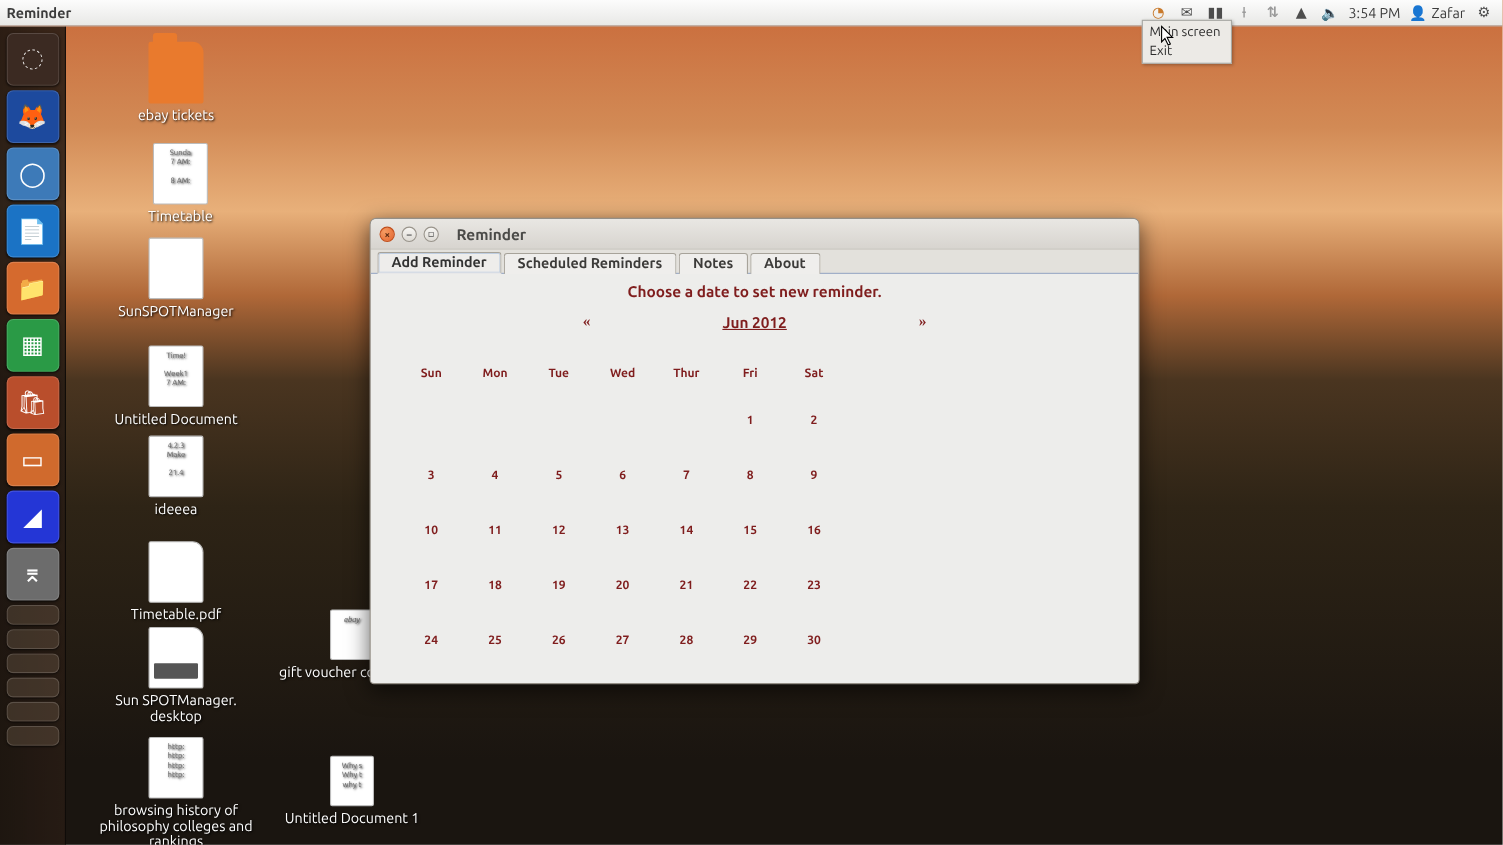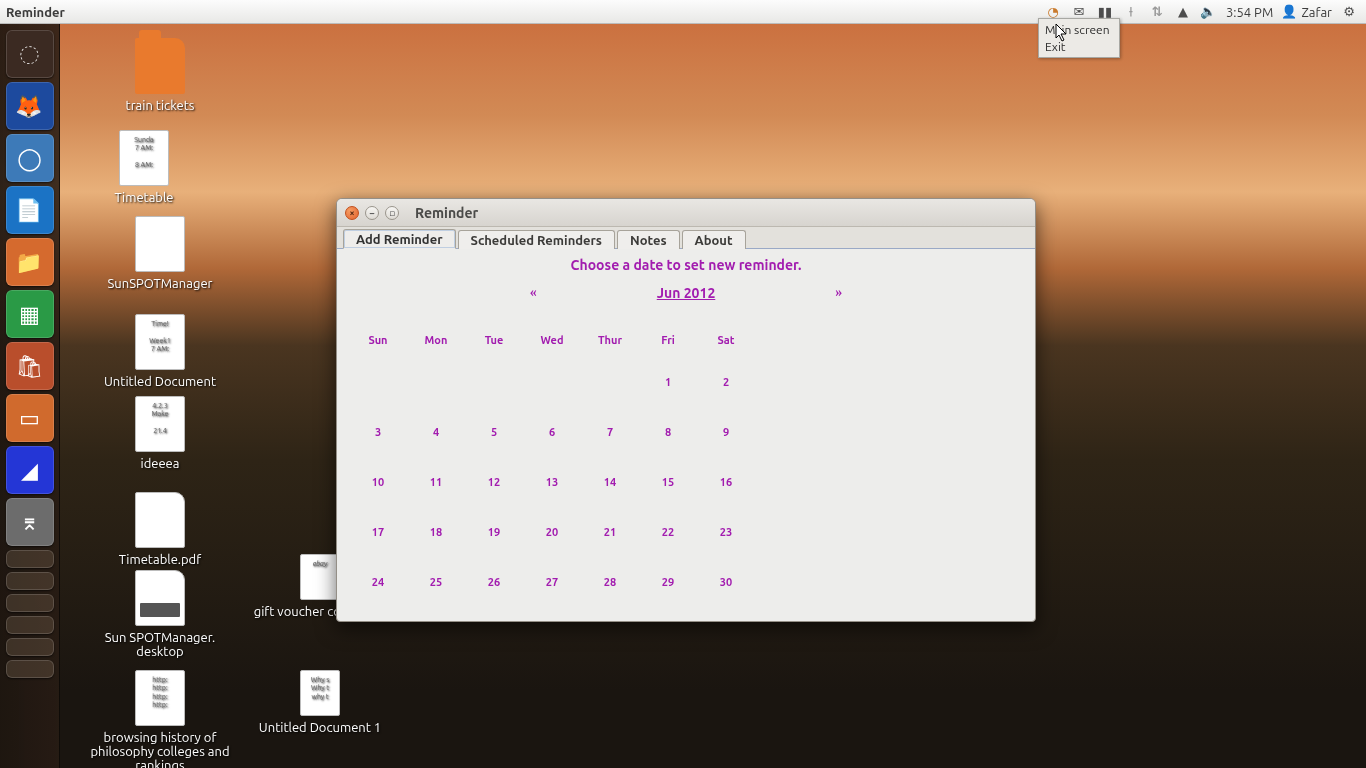--- a/index.html
+++ b/index.html
@@ -82,21 +82,21 @@
   .wb.gen  { background:linear-gradient(#f7f6f3,#dedbd5); }
   .win-title { margin-left:10px; }
   .tabstrip {
     height:22px; background:#e3e1dc; border-bottom:1px solid #9aa9c6;
     display:flex; align-items:flex-end; padding-left:6px; gap:2px; font-size:13px; font-weight:bold;
   }
   .tab { padding:2px 12px; border:1px solid #a7a39a; border-bottom:none; background:#efeeec;
          border-radius:3px 3px 0 0; color:#3c3b39; position:relative; top:1px;}
   .tab.active { background:#eeedeb; border-bottom:1px solid #eeedeb; color:#333;
                 box-shadow: inset 0 0 0 1px rgba(120,160,210,.4);}
-  .win-body { flex:1; padding:8px 6px; color:#a21caf; font-size:14px; font-weight:bold;}
+  .win-body { flex:1; padding:8px 20px; color:#7f1d1d; font-size:14px; font-weight:bold;}
   .prompt { text-align:center; margin-bottom:12px; }
   .cal-head { display:flex; justify-content:center; gap:120px; align-items:center; margin-bottom:22px; }
   .cal-head .month { text-decoration:underline; }
   .cal-head .nav { font-family: Georgia, serif; }
   table.cal { border-collapse:collapse; margin-left:6px;}
   table.cal th, table.cal td { width:58px; height:50px; text-align:center; vertical-align:middle;
         font-weight:bold; font-size:11px; }
   table.cal th { height:34px; }
 </style>
 </head>
@@ -164,23 +164,23 @@
     <div class="tile fold" style="background: rgba(120, 100, 80, 0.35);"></div>
     <div class="tile fold" style="background: rgba(120, 100, 80, 0.35);"></div>
     <div class="tile fold" style="background: rgba(120, 100, 80, 0.35);"></div>
     <div class="tile fold" style="background: rgba(120, 100, 80, 0.35);"></div>
     <div class="tile fold" style="background: rgba(120, 100, 80, 0.35);"></div>
   </div>
 
 <div class="desktop">
   <div class="di" style="top:14px; left:20px;">
     <div class="thumb folder"></div>
-    <div>train tickets</div>
-  </div>
-  <div class="di" style="top:106px; left:4px;">
+    <div>ebay tickets</div>
+  </div>
+  <div class="di" style="top:106px; left:24px;">
     <div class="thumb page">Sunda<br>7 AM:<br><br>8 AM:</div>
     <div>Timetable</div>
   </div>
   <div class="di" style="top:192px; left:20px;">
     <div class="thumb page"></div>
     <div>SunSPOTManager</div>
   </div>
   <div class="di" style="top:290px; left:20px;">
     <div class="thumb page">Time!<br><br>Week1<br>7 AM:</div>
     <div>Untitled Document</div>
@@ -198,21 +198,21 @@
     <div>Timetable.pdf</div>
   </div>
   <div class="di" style="top:646px; left:20px;">
     <div class="thumb page">http:<br>http:<br>http:<br>http:</div>
     <div>browsing history of philosophy colleges and rankings</div>
   </div>
   <div class="di" style="top:530px; left:180px;">
     <div class="thumb page" style="width:40px;height:46px;font-style:italic;">ebay</div>
     <div>gift voucher code ebay</div>
   </div>
-  <div class="di" style="top:646px; left:180px;">
+  <div class="di" style="top:663px; left:180px;">
     <div class="thumb page" style="width:40px;height:46px;">Why s<br>Why t<br>why t</div>
     <div>Untitled Document 1</div>
   </div>
 </div>
 
 <div class="window">
   <div class="win-titlebar">
     <span class="wb close">×</span>
     <span class="wb gen">–</span>
     <span class="wb gen">▫</span>

